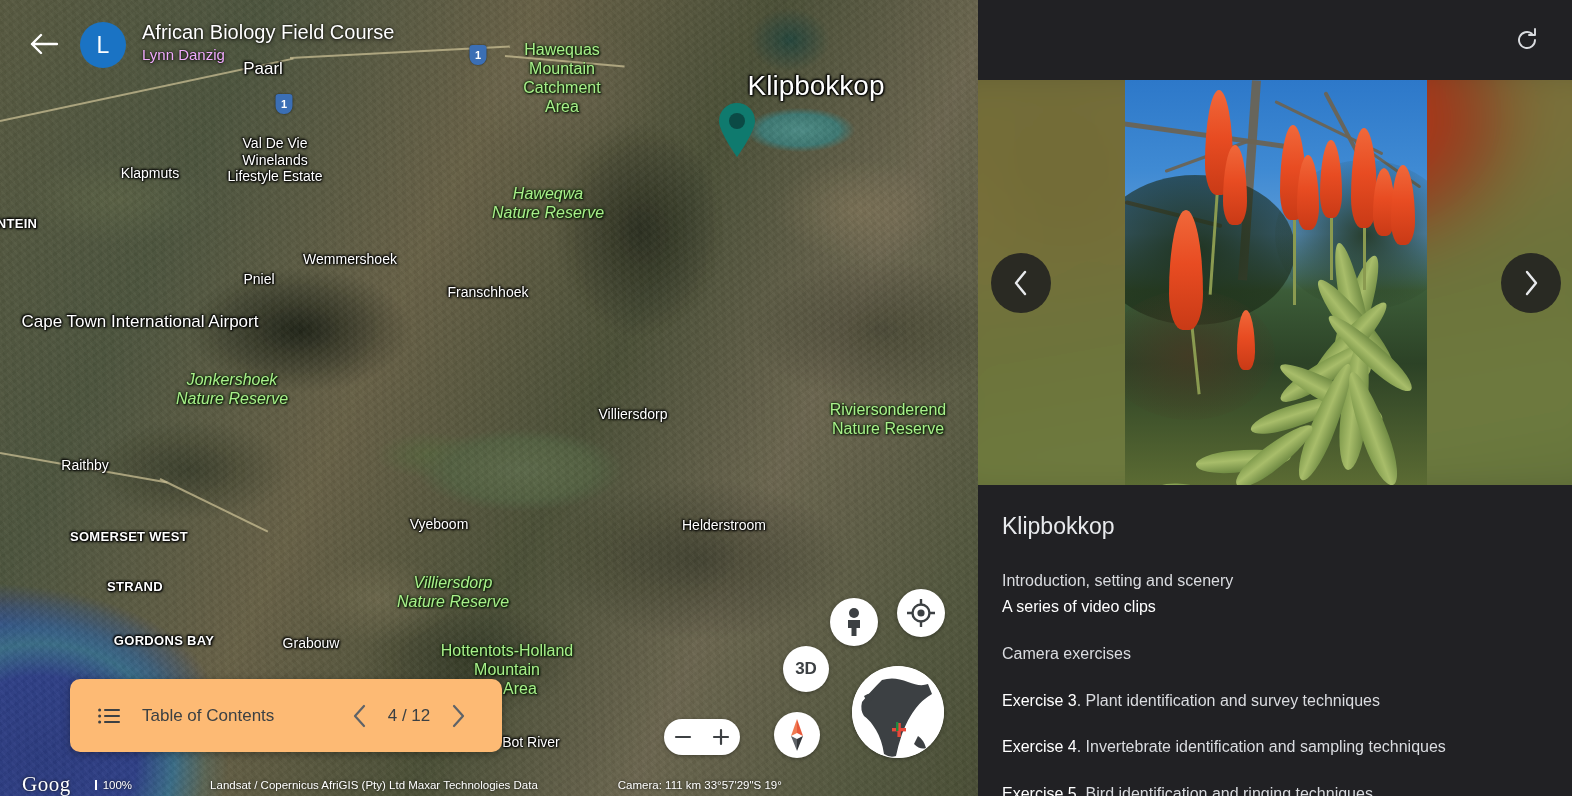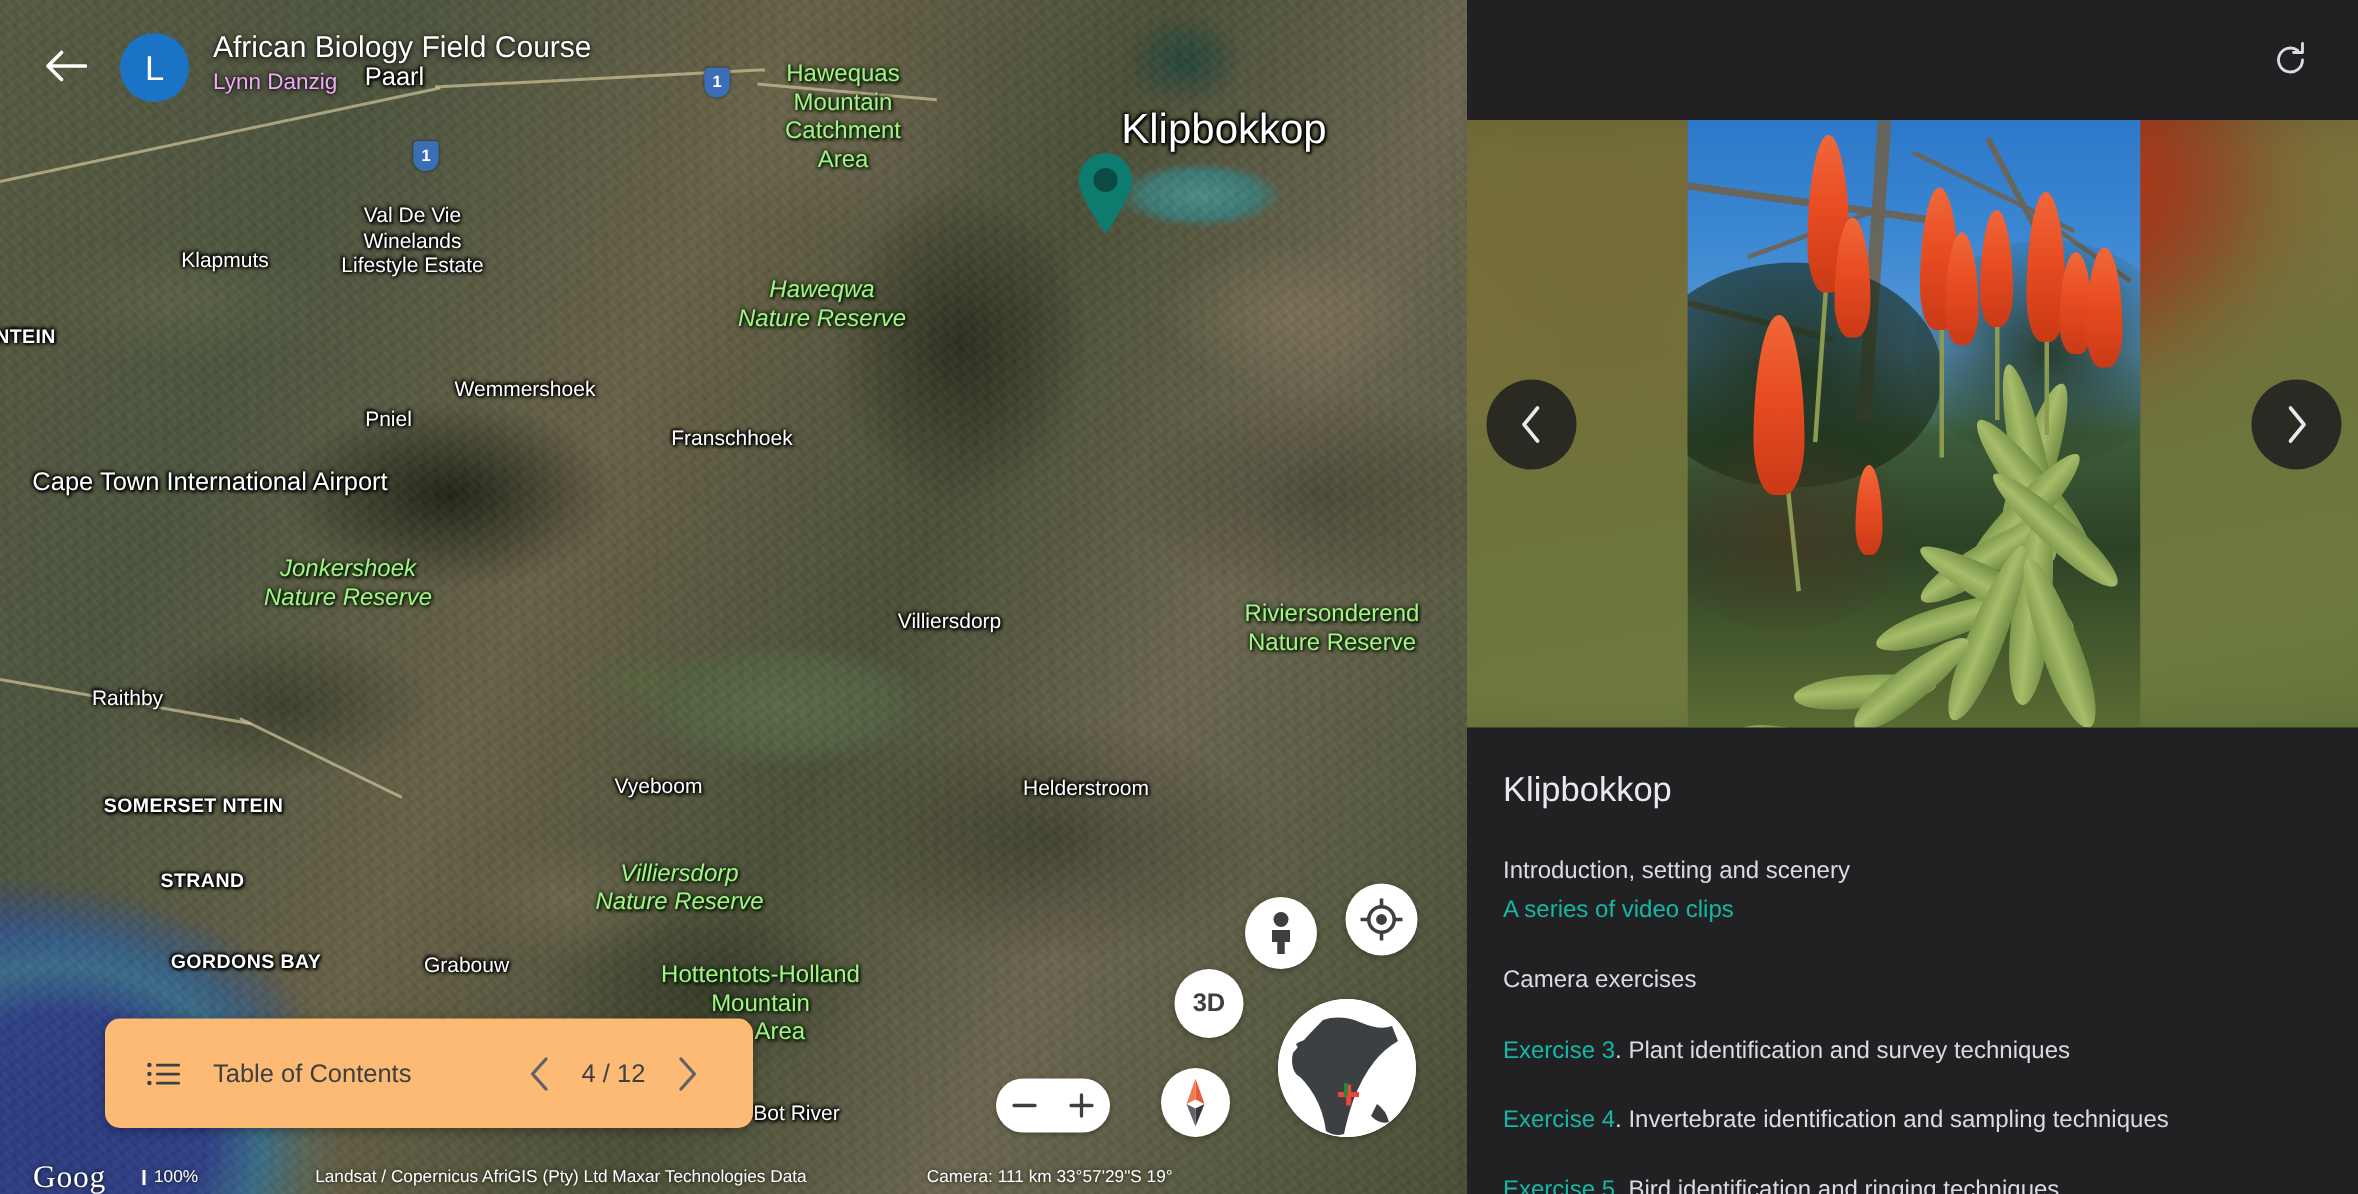--- a/index.html
+++ b/index.html
@@ -240,21 +240,21 @@
     background: rgba(32,32,32,.88);
     display: flex; align-items: center; justify-content: center;
     cursor: pointer; z-index: 6;
   }
   .car-prev { left: 13px; }
   .car-next { right: 11px; }
 
   .side-body { padding: 28px 0 0 24px; }
   .place-title { color: #e8eaed; font-size: 23px; margin-bottom: 28px; }
   .body-line { color: #dadce0; font-size: 16px; line-height: 1.6; }
-  .link { color: #14b8a6; font-size: 16px; line-height: 1.6; cursor: pointer; }
+  .link { color: #ffffff; font-size: 16px; line-height: 1.6; cursor: pointer; }
   .sect-gap { height: 22px; }
   .ex-row { margin-top: 21px; font-size: 16px; color: #dadce0; }
   .ex-row .link { font-size: 16px; }
 </style>
 </head>
 <body>
 
 <div class="app">
 
   <div class="map-pane">
@@ -267,32 +267,32 @@
     <div class="road" style="left:160px; top:478px; width:120px; transform:rotate(26deg);"></div>
     <div class="road" style="left:505px; top:55px; width:120px; transform:rotate(5deg);"></div>
 
     <div class="hwy-shield" style="left:478px; top:55px;">
         <span>1</span>
       </div>
     <div class="hwy-shield" style="left:284px; top:104px;">
         <span>1</span>
       </div>
 
-    <div class="map-label mid" style="left:263px; top:52px;">Paarl</div>
+    <div class="map-label mid" style="left:263px; top:69px;">Paarl</div>
     <div class="map-label sm" style="left:150px; top:173px;">Klapmuts</div>
     <div class="map-label sm" style="left:275px; top:160px;">Val De Vie
 Winelands
 Lifestyle Estate</div>
     <div class="map-label caps" style="left:17px; top:224px;">NTEIN</div>
     <div class="map-label sm" style="left:259px; top:279px;">Pniel</div>
     <div class="map-label sm" style="left:350px; top:259px;">Wemmershoek</div>
     <div class="map-label sm" style="left:488px; top:292px;">Franschhoek</div>
     <div class="map-label mid" style="left:140px; top:322px;">Cape Town International Airport</div>
     <div class="map-label sm" style="left:85px; top:465px;">Raithby</div>
-    <div class="map-label caps" style="left:129px; top:537px;">SOMERSET NTEIN</div>
+    <div class="map-label caps" style="left:129px; top:537px;">SOMERSET WEST</div>
     <div class="map-label caps" style="left:135px; top:587px;">STRAND</div>
     <div class="map-label caps" style="left:164px; top:641px;">GORDONS BAY</div>
     <div class="map-label sm" style="left:311px; top:643px;">Grabouw</div>
     <div class="map-label sm" style="left:439px; top:524px;">Vyeboom</div>
     <div class="map-label sm" style="left:633px; top:414px;">Villiersdorp</div>
     <div class="map-label sm" style="left:724px; top:525px;">Helderstroom</div>
     <div class="map-label sm" style="left:531px; top:742px;">Bot River</div>
 
     <div class="map-label green-up" style="left:562px; top:79px; font-size:16px;">Hawequas
 Mountain

